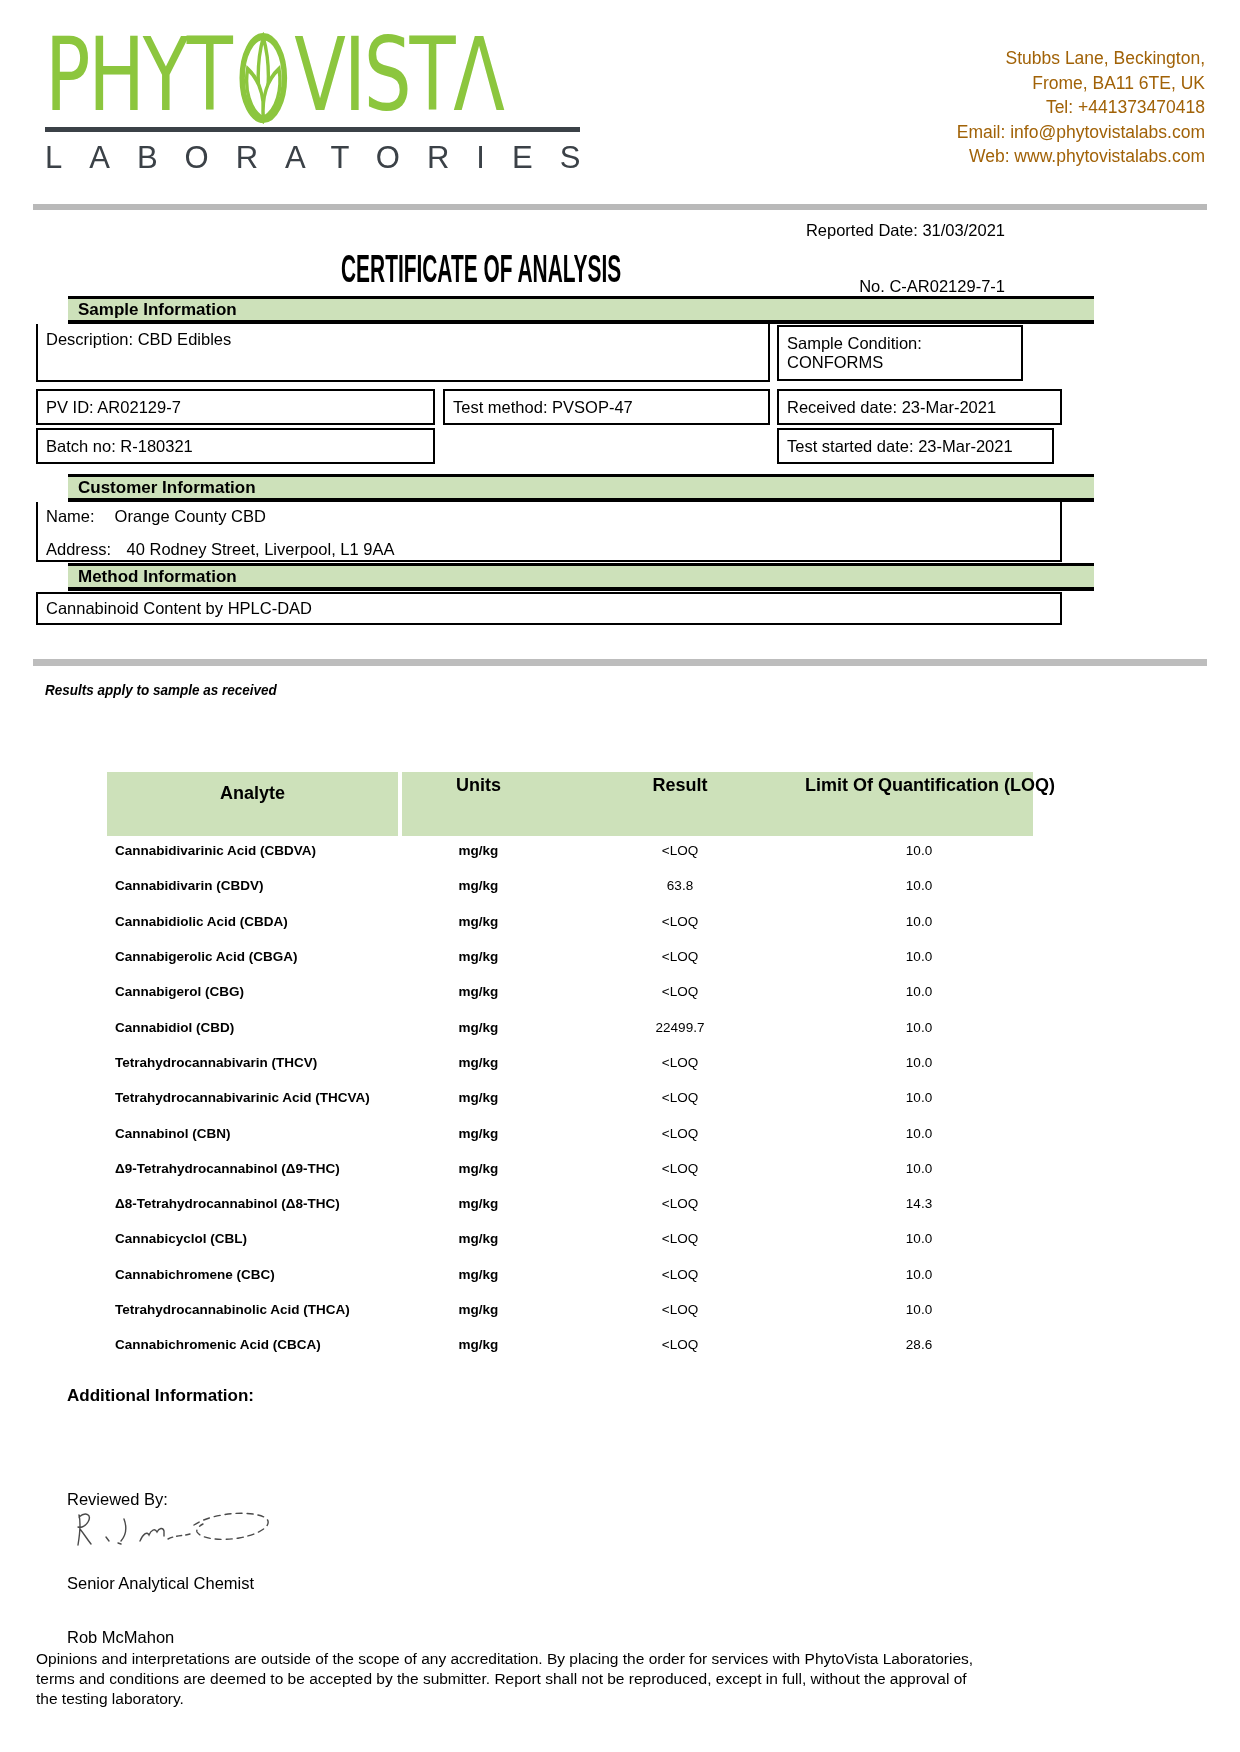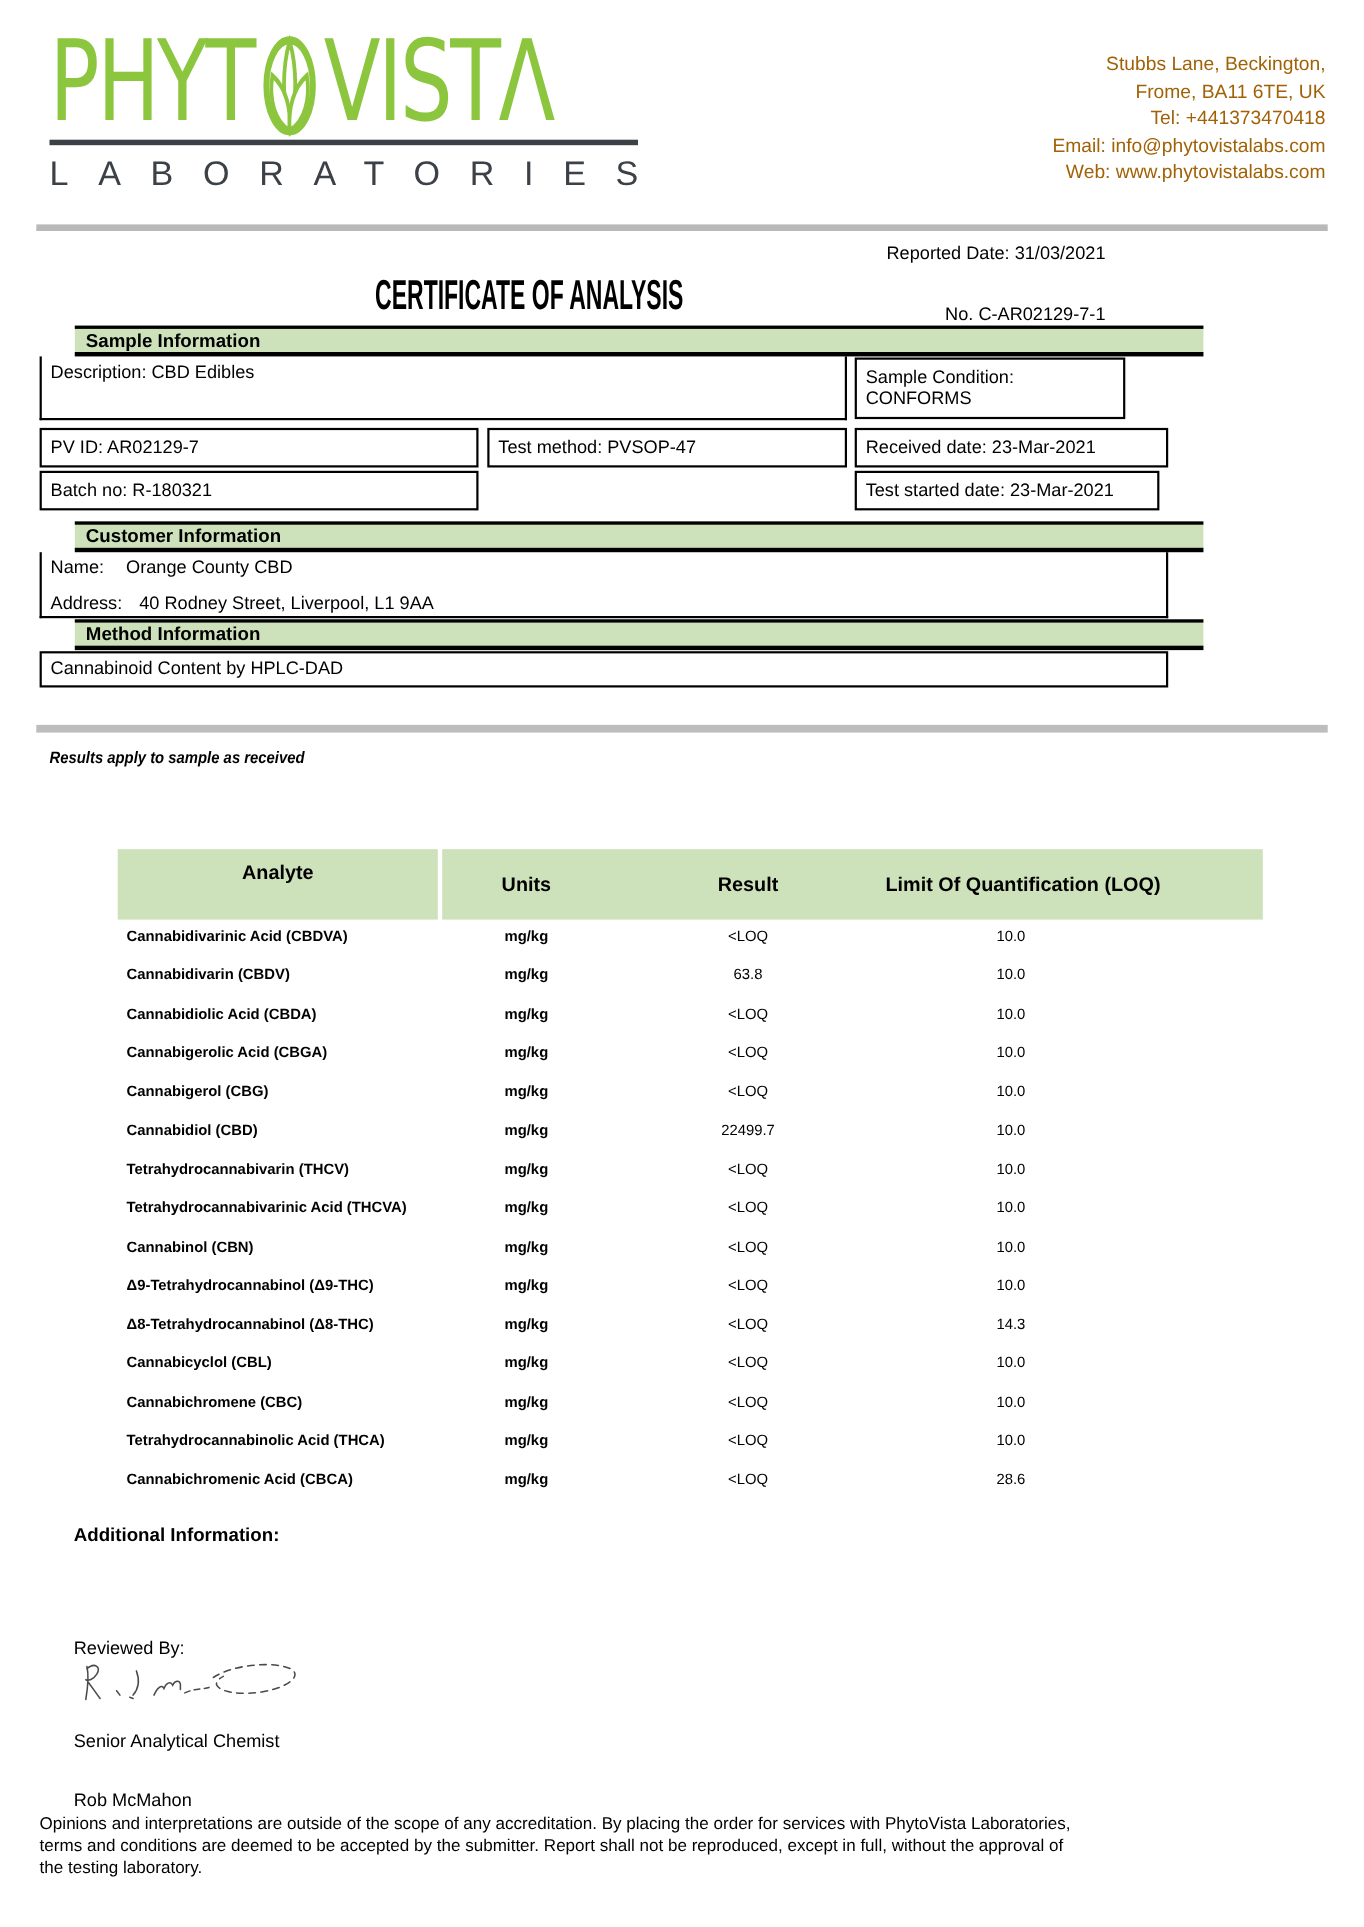--- a/index.html
+++ b/index.html
@@ -55,22 +55,22 @@
   .method-box{left:36px;top:592px;width:1026px;height:33px;display:flex;align-items:center;padding-left:8px;}
 
   .note{position:absolute;left:45px;top:681px;font-size:15px;font-weight:bold;
         font-style:italic;transform:scaleX(.9);transform-origin:left top;white-space:nowrap;}
 
   
   .rtable{position:absolute;left:107px;top:772px;width:926px;}
   .rhead{position:relative;height:64px;}
   .ha{position:absolute;left:0;top:0;width:291px;height:64px;background:var(--green2);
       text-align:center;padding-top:11px;font-weight:bold;font-size:18px;}
-  .hb{position:absolute;left:295px;top:0;width:746px;height:64px;background:var(--green2);
-      display:grid;grid-template-columns:153px 250px 228px;padding-top:22px;
+  .hb{position:absolute;left:295px;top:0;width:631px;height:64px;background:var(--green2);
+      display:grid;grid-template-columns:153px 250px 228px;padding-top:3px;
       font-weight:bold;font-size:18px;}
   .hb div{text-align:center;white-space:nowrap;}
   .rrows{margin-top:-3px;}
   .rrow{display:grid;grid-template-columns:295px 153px 250px 228px;height:35.3px;
         align-items:center;font-size:13.5px;}
   .c-analyte{padding-left:8px;font-weight:bold;}
   .c-units{text-align:center;font-weight:bold;}
   .c-result,.c-loq{text-align:center;}
 
   

